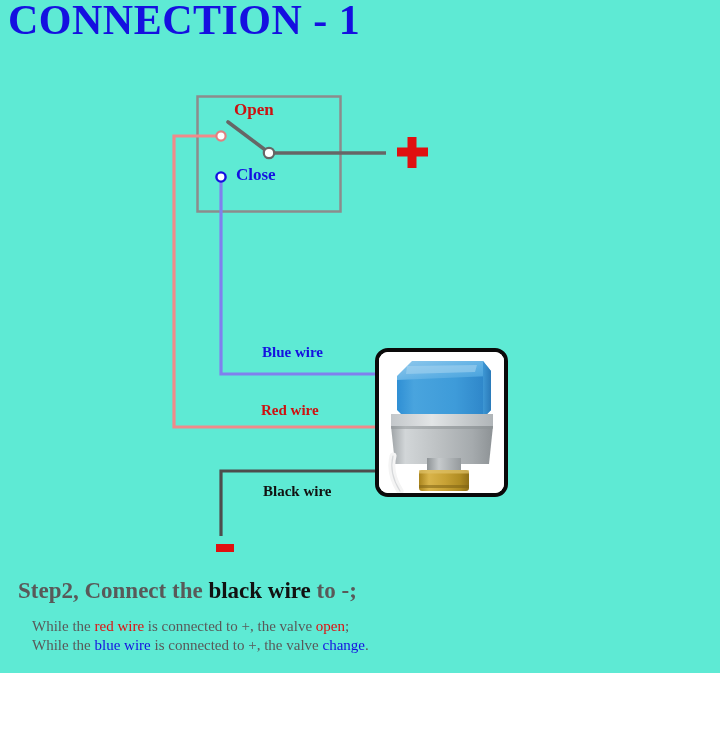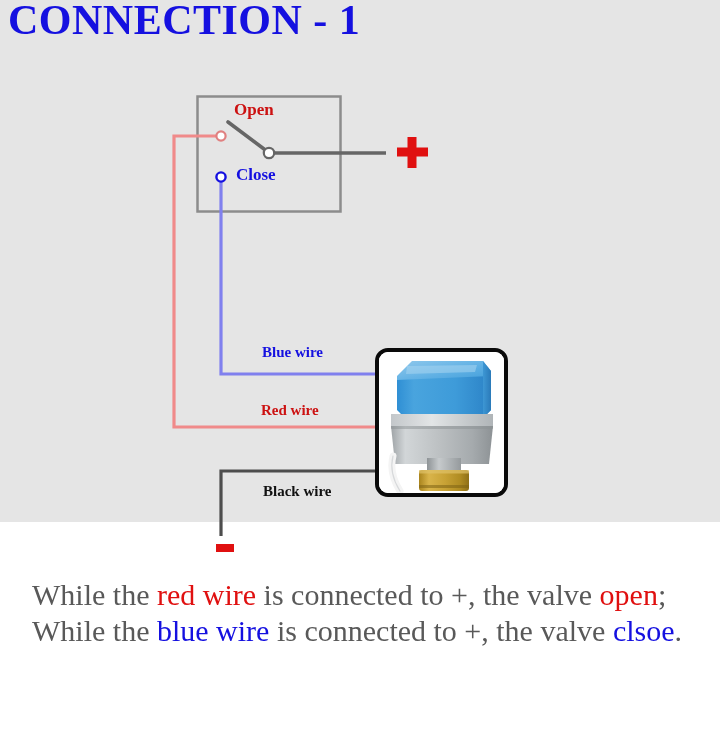--- a/index.html
+++ b/index.html
@@ -14,22 +14,22 @@
     position: relative;
     font-family: "Liberation Serif", "DejaVu Serif", serif;
     overflow: hidden;
   }
 
   #page {
     position: absolute;
     left: 0;
     top: 0;
     width: 720px;
-    height: 522px;
-    background: #e5e5e5;
+    height: 673px;
+    background: #5eead4;
   }
 
   
   .title {
     position: absolute;
     left: 8px;
     top: -4px;
     font-size: 42px;
     font-weight: bold;
     color: #1510e0;
@@ -117,21 +117,21 @@
     font-family: "Liberation Serif", "DejaVu Serif", serif;
     color: #595959;
     white-space: nowrap;
   }
   .step-bold {
     font-size: 23px;
     font-weight: bold;
     margin-bottom: 14px;
   }
   .step-plain {
-    font-size: 30px;
+    font-size: 15px;
     font-weight: normal;
     padding-left: 14px;
     margin-bottom: 2px;
   }
   .w-blue  { color: #1510e0; }
   .w-red   { color: #e01010; }
   .w-black { color: #111111; }
   .b { font-weight: bold; }
 </style>
 </head>
@@ -244,23 +244,26 @@
       <rect x="40" y="133" width="50" height="3" fill="#7d6214" opacity="0.55"></rect>
 
       <path d="M 14 104 C 11 116, 14 128, 21 139" fill="none" stroke="#f4f4f4" stroke-width="7" stroke-linecap="round"></path>
       <path d="M 14 104 C 11 116, 14 128, 21 139" fill="none" stroke="#cfd2d4" stroke-width="1.2" stroke-linecap="round" opacity="0.8"></path>
     </svg>
   </div>
 
   <div class="steps">
 
 
+    <div class="step-line step-bold">
+      <span>Step2, Connect the </span><span class="w-black b">black wire</span><span> to -;</span>
+    </div>
 
     <div class="step-line step-plain">
       <span>While the </span><span class="w-red">red wire</span><span> is connected to +, the valve </span><span class="w-red">open</span><span>;</span>
     </div>
 
     <div class="step-line step-plain">
-      <span>While the </span><span class="w-blue">blue wire</span><span> is connected to +, the valve </span><span class="w-blue">clsoe</span><span>.</span>
+      <span>While the </span><span class="w-blue">blue wire</span><span> is connected to +, the valve </span><span class="w-blue">change</span><span>.</span>
     </div>
 
   </div>
 </div>
 
 </body></html>

